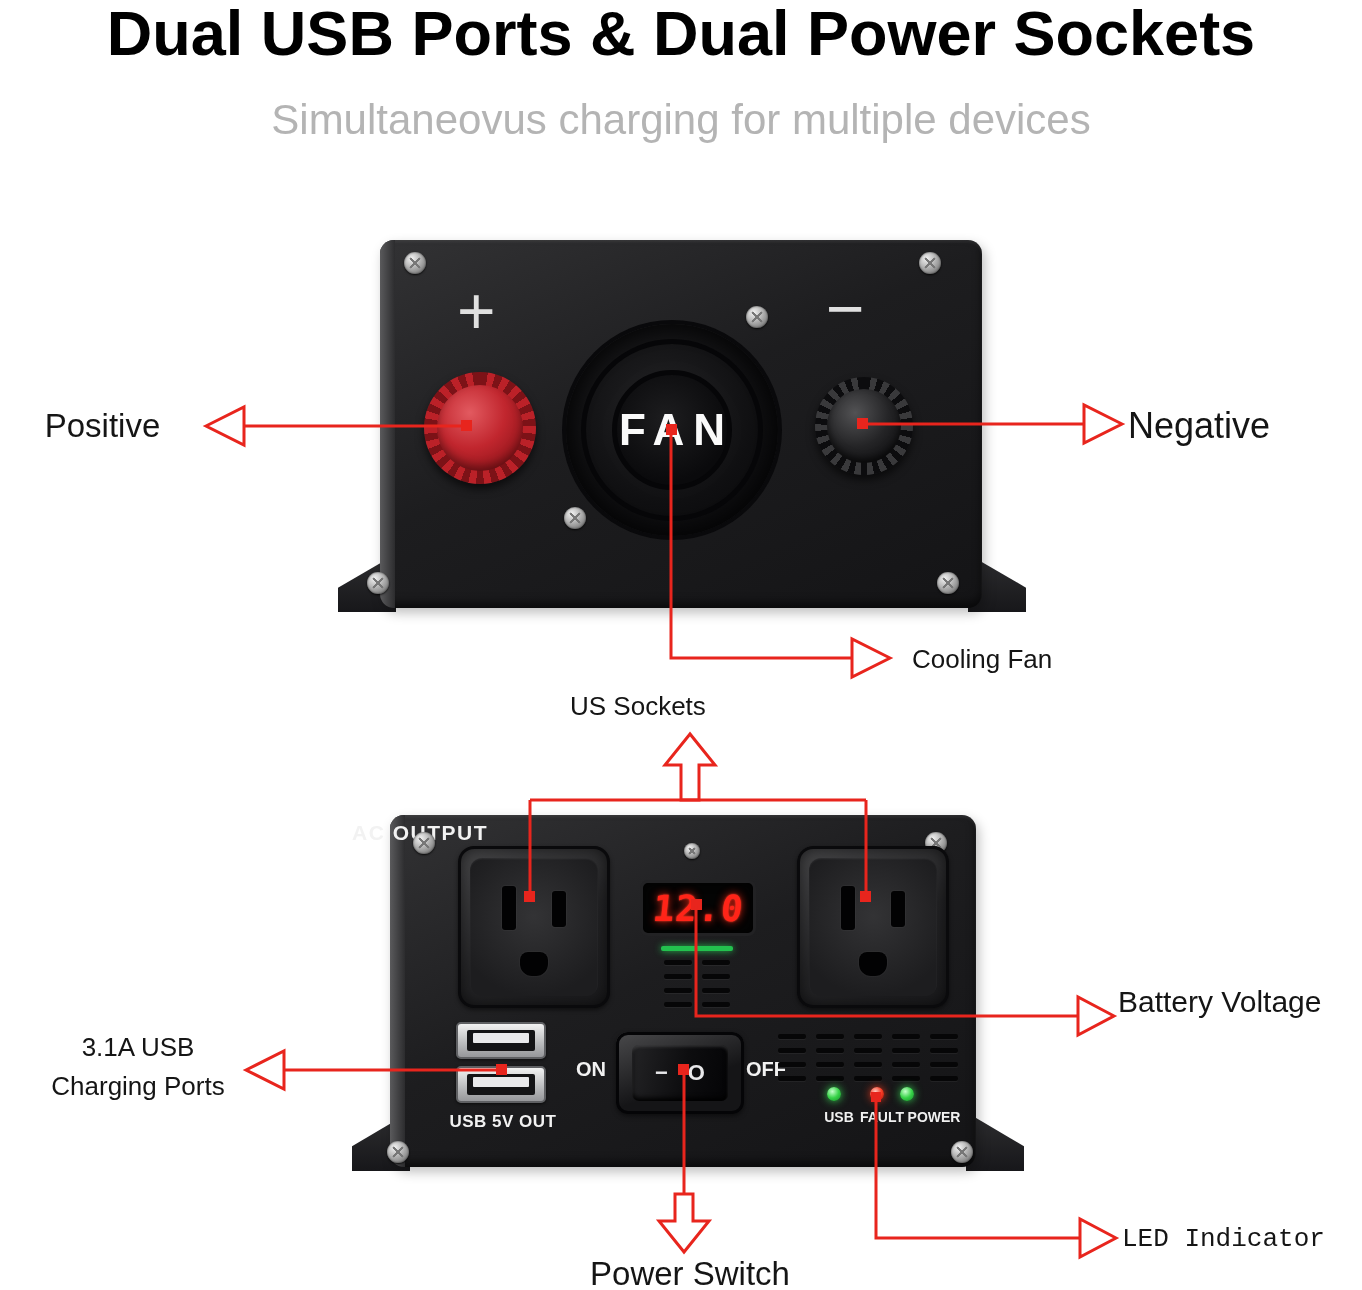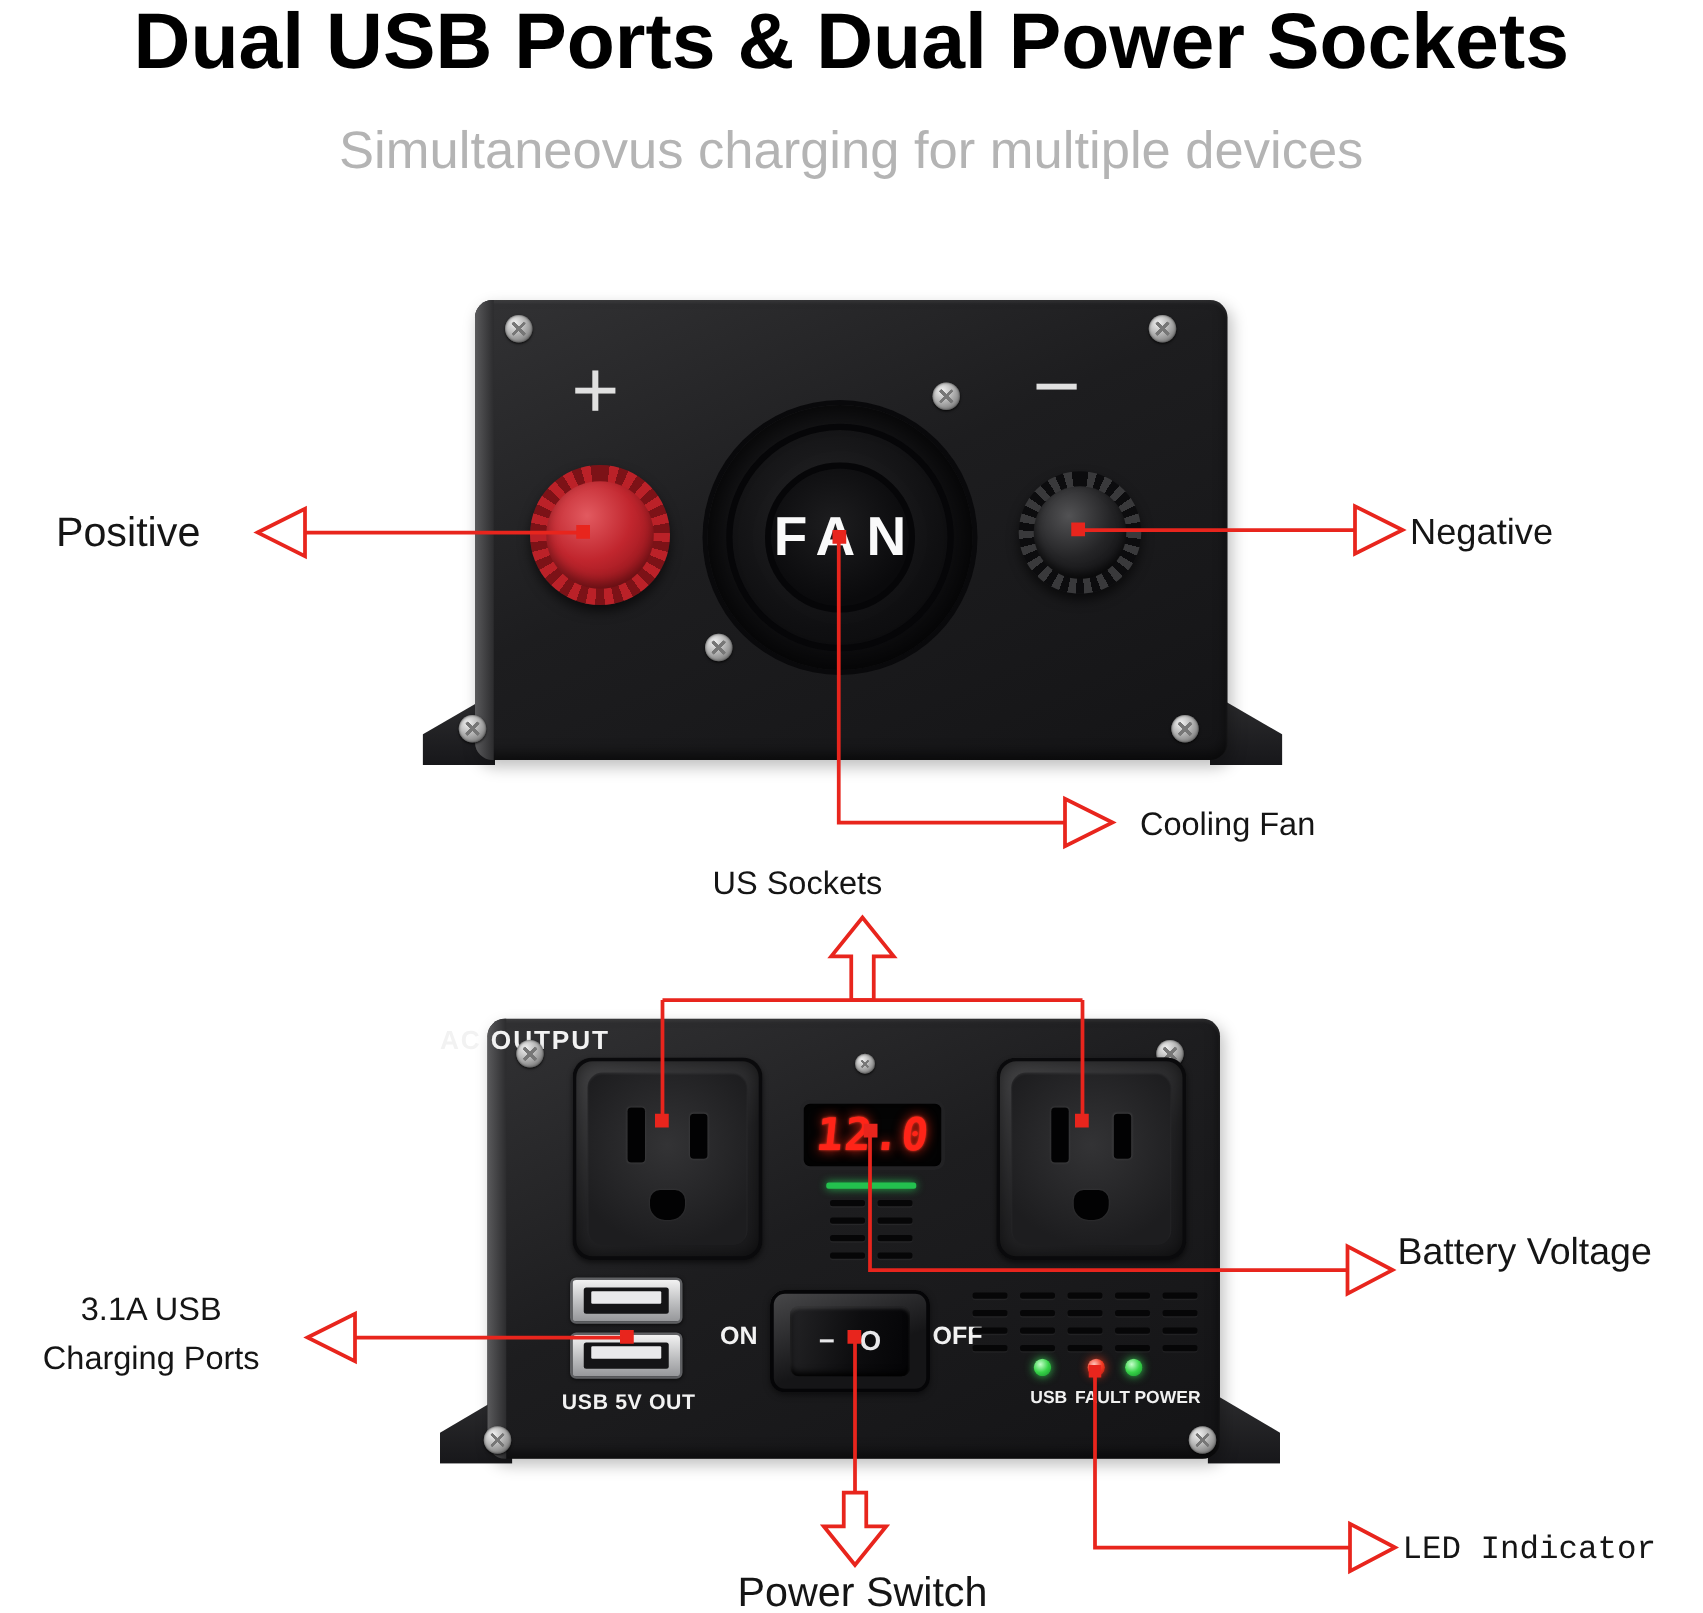--- a/index.html
+++ b/index.html
@@ -113,25 +113,25 @@
   .led { position:absolute; width:14px; height:14px; border-radius:50%; top:272px; }
   .led.green { background:radial-gradient(circle at 38% 32%, #c5ffcb, #37d348 50%, #14892a);
                box-shadow:0 0 8px rgba(60,230,90,.9); }
   .led.red { background:radial-gradient(circle at 38% 32%, #ffc6bc, #f33a22 50%, #a31208);
              box-shadow:0 0 8px rgba(250,60,30,.9); }
   .led-label { position:absolute; top:294px; color:#f0f0f0; font-size:14px; font-weight:bold; text-align:center; }
 
   
   .ann { position:absolute; color:#151515; font-size:26px; line-height:39px; z-index:6; }
   .ann-positive { left:25px; top:406px; width:155px; text-align:center; font-size:33px; line-height:40px; }
-  .ann-negative { left:1128px; top:406px; width:220px; font-size:29px; line-height:40px; }
+  .ann-negative { left:1128px; top:406px; width:220px; font-size:36px; line-height:40px; }
   .ann-cooling  { left:912px; top:640px; width:230px; }
   .ann-ussockets { left:570px; top:687px; width:240px; }
   .ann-battery  { left:1118px; top:982px; width:244px; font-size:30px; }
-  .ann-usbcharge { left:5px; top:1028px; width:232px; text-align:center; }
+  .ann-usbcharge { left:22px; top:1028px; width:232px; text-align:center; }
   .ann-powerswitch { left:570px; top:1254px; width:240px; text-align:center; font-size:33px; }
   .ann-ledind { left:1122px; top:1220px; width:240px;font-family:Liberation Mono, monospace; }
 
   
   .overlay { position:absolute; inset:0; z-index:5; pointer-events:none; }
   .ln  { stroke:var(--accent); stroke-width:3; fill:none; }
   .arr { fill:#fff; stroke:var(--accent); stroke-width:3; stroke-linejoin:miter; }
   .dot { fill:var(--accent); }
 </style>
 </head>

